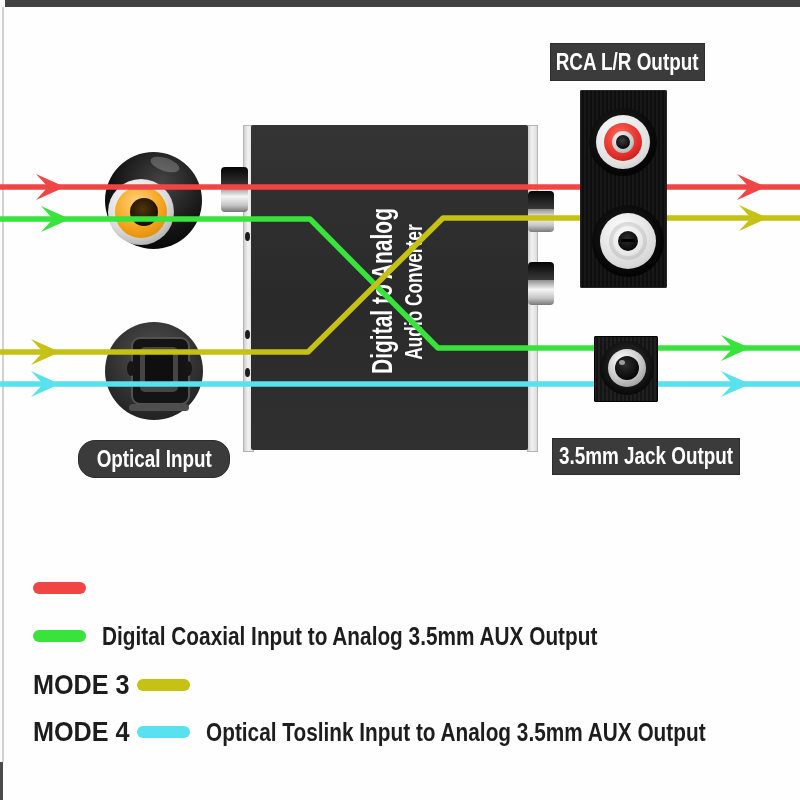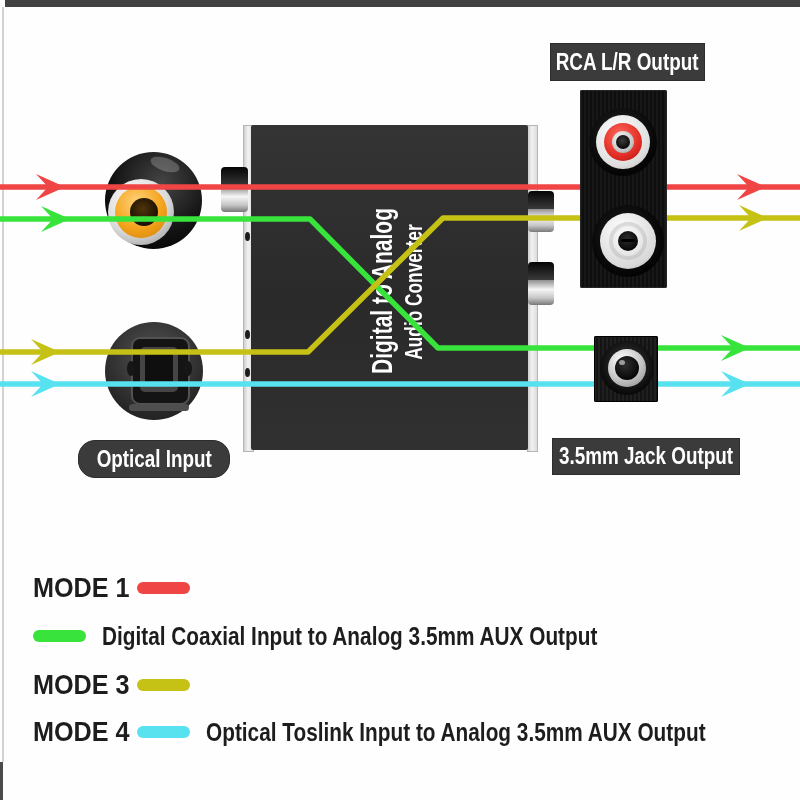--- a/index.html
+++ b/index.html
@@ -127,21 +127,20 @@
     <span class="cx82">RCA L/R Output</span>
   </div>
   <div class="tag" style="left: 78px; top: 440px; width: 150px; height: 36px; background: rgb(59, 59, 59); border-radius: 17px;">
     <span class="cx82">Optical Input</span>
   </div>
   <div class="tag" style="left: 552px; top: 438px; width: 186px; height: 35px; background: rgb(59, 59, 59);">
     <span class="cx82">3.5mm Jack Output</span>
   </div>
 
   <div class="mode-row" style="top:573px;">
-    <span class="mode-name"><span>MODE 1</span></span>
     <span class="mode-swatch" style="background: rgb(239, 70, 69);"></span>
   </div>
   <div class="mode-row" style="top:621px;">
     <span class="mode-swatch" style="background: rgb(56, 228, 60);"></span>
     <span class="mode-desc"><span>Digital Coaxial Input to Analog 3.5mm AUX Output</span></span>
   </div>
   <div class="mode-row" style="top:670px;text-decoration:underline;">
     <span class="mode-name"><span>MODE 3</span></span>
     <span class="mode-swatch" style="background: rgb(197, 193, 21);"></span>
   </div>

